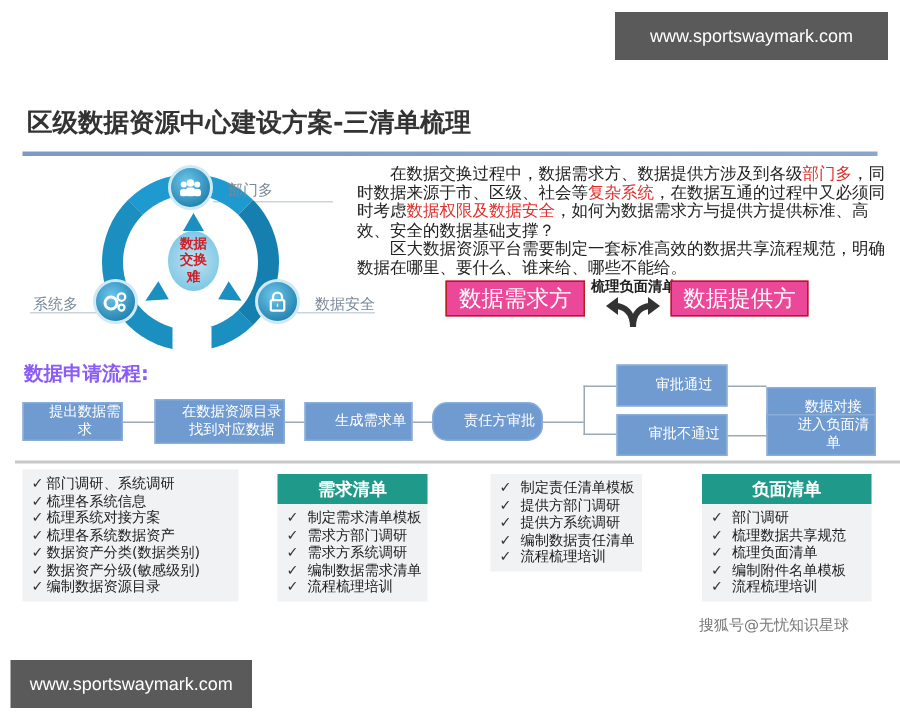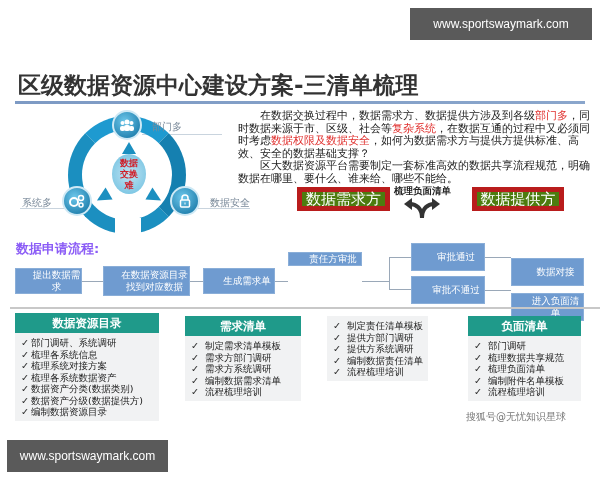--- a/index.html
+++ b/index.html
@@ -1,19 +1,19 @@
 <!DOCTYPE html>
 <html><head>
 <meta charset="utf-8">
 <style>
   * { box-sizing: border-box; margin: 0; padding: 0; }
   body { width: 600px; height: 480px; background: #ffffff; font-family: "DejaVu Sans", "Liberation Sans", sans-serif; position: relative; overflow: hidden; color: #222; }
   .wm-top { position: absolute; left: 410px; top: 8px; width: 182px; height: 32px; background: #5a5a5a; color: #fff; font-size: 12px; display: flex; align-items: center; justify-content: center; font-family: "Liberation Sans", sans-serif; }
   .wm-bottom { position: absolute; left: 7px; top: 440px; width: 161px; height: 32px; background: #5a5a5a; color: #fff; font-size: 12px; display: flex; align-items: center; justify-content: center; font-family: "Liberation Sans", sans-serif; }
-  .title { position: absolute; left: 18px; top: 70px; font-size: 23px; font-weight: bold; color: #333; letter-spacing: 0px; }
+  .title { position: absolute; left: 18px; top: 70px; font-size: 17px; font-weight: bold; color: #333; letter-spacing: 0px; }
   .title-rule2 { position: absolute; left: 15px; top: 101px; width: 570px; height: 3px; background: linear-gradient(90deg, #7d9ac4, #8aa6cc); }
 
   
   .cycle { position: absolute; left: 20px; top: 108px; width: 230px; height: 125px; }
   .ring { position: absolute; left: 48px; top: 8px; width: 118px; height: 118px; border-radius: 50%; border: 14px solid #1b8fc0; border-top-color: #1e9ad0; border-right-color: #1580b0; }
   .ring-gap { position: absolute; left: 95px; top: 110px; width: 26px; height: 20px; background: #fff; }
   .node { position: absolute; width: 30px; height: 30px; border-radius: 50%; background: radial-gradient(circle at 40% 35%, #6cc6ea, #0d6e9e); border: 2px solid #cfe9f5; color: #fff; font-size: 13px; display: flex; align-items: center; justify-content: center; }
   .node-top { left: 92px; top: 2px; }
   .node-left { left: 42px; top: 78px; }
   .node-right { left: 150px; top: 78px; }
@@ -26,23 +26,23 @@
   .lbl-left { left: 2px; top: 88px; }
   .lbl-right { left: 190px; top: 88px; }
   .lbl-line { position: absolute; height: 1px; background: #c9d4de; }
 
   
   .para { position: absolute; left: 238px; top: 110px; width: 352px; font-size: 11px; line-height: 12.6px; color: #222; }
   .para p { text-indent: 2em; }
   .hl { color: #e0302e; }
 
   
-  .party { position: absolute; top: 187px; height: 24px; background: #4d7c0f; color: #fff; font-size: 15px; display: flex; align-items: center; justify-content: center; border: 5px solid #b91c1c; }
+  .party { position: absolute; top: 187px; height: 24px; background: #ec4899; color: #fff; font-size: 15px; display: flex; align-items: center; justify-content: center; border: 1px solid #b91c1c; }
   .party-demand { left: 297px; width: 93px; }
-  .party-supply { left: 472px; width: 92px; }
+  .party-supply { left: 447px; width: 92px; }
   .mid-caption { position: absolute; left: 394px; top: 185px; font-size: 9.5px; color: #222; font-weight: bold; }
   .mid-arrow { position: absolute; left: 402px; top: 196px; font-size: 18px; color: #333; }
 
   
   .flow-title { position: absolute; left: 16px; top: 240px; font-size: 13px; font-weight: bold; color: #8b5cf6; }
   .fbox { position: absolute; background: #6f9bd0; color: #fff; font-size: 9.5px; display: flex; align-items: center; justify-content: center; text-align: center; line-height: 12px; border: 1px solid #8aaed8; padding-left: 16px; }
   .fline { position: absolute; height: 1px; background: #9aa8b8; }
   .vline { position: absolute; width: 1px; background: #9aa8b8; }
   .divider { position: absolute; left: 10px; top: 307px; width: 590px; height: 2px; background: #c8c8c8; }
 
@@ -125,39 +125,38 @@
 
 <div class="flow-title">数据申请流程:</div>
 
 <div class="fbox" style="left:15px; top:268px; width:67px; height:26px;">提出数据需求</div>
 <div class="fline" style="left:82px; top:281px; width:21px;"></div>
 <div class="fbox" style="left:103px; top:266px; width:87px; height:30px; white-space:pre-line;">在数据资源目录
 找到对应数据</div>
 <div class="fline" style="left:190px; top:281px; width:13px;"></div>
 <div class="fbox" style="left:203px; top:268px; width:72px; height:26px;">生成需求单</div>
 <div class="fline" style="left:275px; top:281px; width:13px;"></div>
-<div class="fbox" style="left:288px; top:252px; width:74px; height:14px;">责任方审批</div>
+<div class="fbox" style="left:288px; top:268px; width:74px; height:26px;border-radius:10px;">责任方审批</div>
 <div class="fline" style="left:362px; top:281px; width:27px;"></div>
 <div class="vline" style="left:389px; top:257px; height:25px;"></div>
 <div class="fline" style="left:389px; top:257px; width:22px;"></div>
 <div class="fline" style="left:389px; top:289px; width:22px;"></div>
 <div class="vline" style="left:389px; top:281px; height:9px;"></div>
 
 <div class="fbox" style="left:411px; top:243px; width:74px; height:28px;">审批通过</div>
 <div class="fline" style="left:485px; top:257px; width:26px;"></div>
 <div class="fbox" style="left:511px; top:258px; width:73px; height:28px;">数据对接</div>
 
 <div class="fbox" style="left:411px; top:276px; width:74px; height:28px;">审批不通过</div>
 <div class="fline" style="left:485px; top:290px; width:26px;"></div>
-<div class="fbox" style="left:511px; top:276px; width:73px; height:28px;margin-top:17px;">进入负面清单</div>
+<div class="fbox" style="left:511px; top:276px; width:73px; height:28px;">进入负面清单</div>
 
 <div class="divider"></div>
 
 <div class="card card-wide" style="left:15px; width:144px;">
-  <div class="card-head">数据资源目录</div>
   <ul>
     <li>
         <span class="chk">✓</span>
         <span>部门调研、系统调研</span>
       </li>
     <li>
         <span class="chk">✓</span>
         <span>梳理各系统信息</span>
       </li>
     <li>
@@ -167,30 +166,30 @@
     <li>
         <span class="chk">✓</span>
         <span>梳理各系统数据资产</span>
       </li>
     <li>
         <span class="chk">✓</span>
         <span>数据资产分类(数据类别)</span>
       </li>
     <li>
         <span class="chk">✓</span>
-        <span>数据资产分级(数据提供方)</span>
+        <span>数据资产分级(敏感级别)</span>
       </li>
     <li>
         <span class="chk">✓</span>
         <span>编制数据资源目录</span>
       </li>
   </ul>
 </div>
 
-<div class="card" style="left:185px; top:316px; width:116px;">
+<div class="card" style="left:185px; top:316px; width:100px;">
   <div class="card-head">需求清单</div>
   <ul>
     <li>
         <span class="chk">✓</span>
         <span>制定需求清单模板</span>
       </li>
     <li>
         <span class="chk">✓</span>
         <span>需求方部门调研</span>
       </li>

